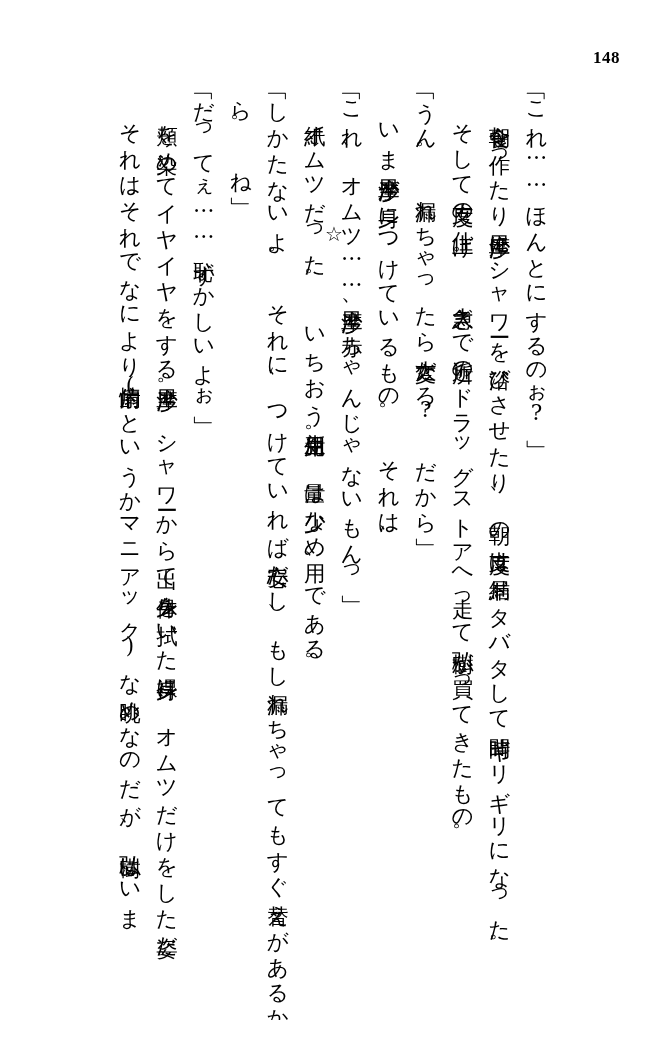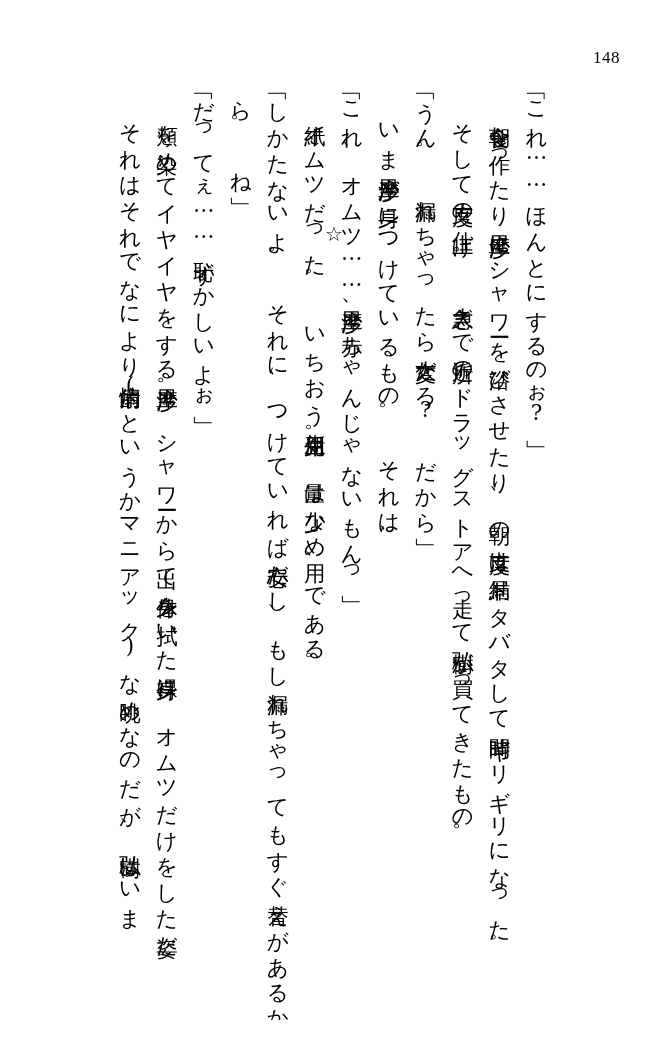--- a/index.html
+++ b/index.html
@@ -22,20 +22,21 @@
     height: 1050px;
   }
   .page-number {
     position: absolute;
     top: 48px;
     right: 48px;
     font-size: 17px;
     letter-spacing: 0.5px;
     font-family: "Liberation Serif", "DejaVu Serif", serif;
     color: #000;
+    font-weight: bold;
   }
   .vtext {
     position: absolute;
     top: 86px;
     right: 40px;
     left: 34px;
     bottom: 30px;
     writing-mode: vertical-rl;
     text-orientation: upright;
     font-size: 21.5px;

